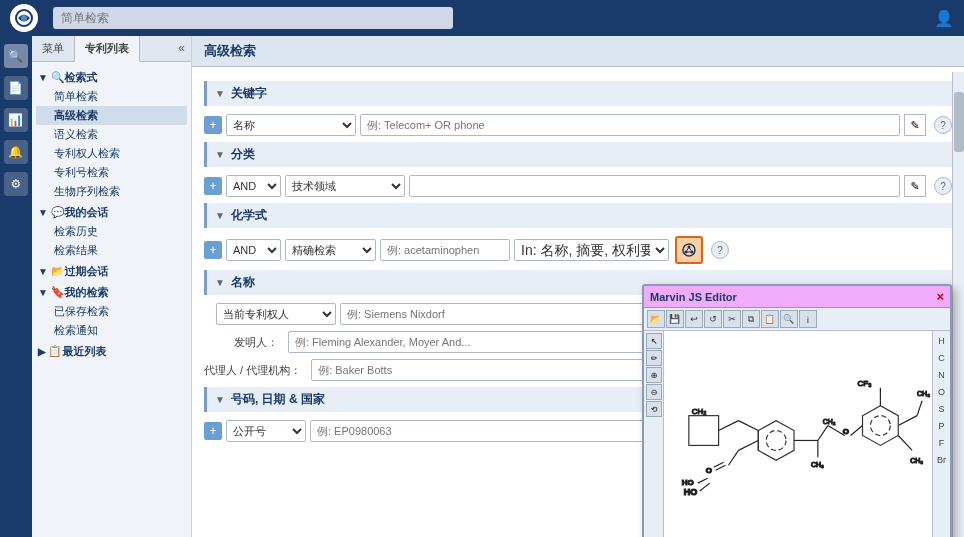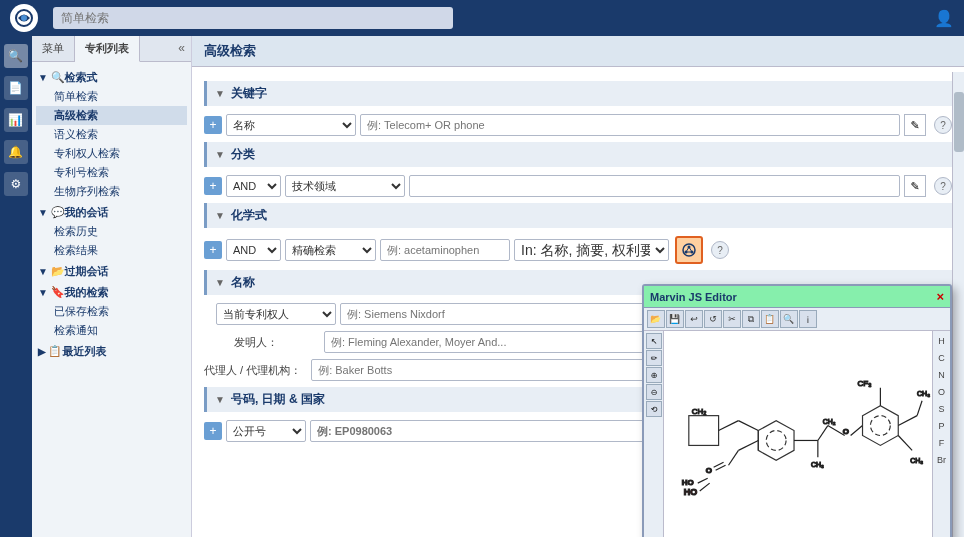--- a/index.html
+++ b/index.html
@@ -66,21 +66,21 @@
     
     .help-btn { width: 18px; height: 18px; background: #e8eef5; border: 1px solid #b0b8c8; border-radius: 50%; color: #666; font-size: 10px; display: flex; align-items: center; justify-content: center; cursor: pointer; margin-left: 4px; }
     
     .in-select { height: 22px; border: 1px solid #b0b8c8; font-size: 10px; background: white; }
     
     .struct-btn { width: 28px; height: 28px; background: #c8d8e8; border: 2px solid #e06020; border-radius: 3px; cursor: pointer; display: flex; align-items: center; justify-content: center; font-size: 14px; }
     .struct-btn.highlighted { background: #ffd0a0; border-color: #e06020; }
     
     
     .marvin-popup { position: absolute; top: 248px; left: 450px; width: 310px; height: 265px; background: #f0f4f8; border: 2px solid #8a9ab8; border-radius: 3px; z-index: 100; box-shadow: 4px 4px 10px rgba(0,0,0,0.3); }
-    .marvin-titlebar { background: #86efac; padding: 3px 6px; display: flex; align-items: center; font-size: 11px; font-weight: bold; color: #1a3a6b; border-bottom: 1px solid #8a9ab8; }
+    .marvin-titlebar { background: #f0abfc; padding: 3px 6px; display: flex; align-items: center; font-size: 11px; font-weight: bold; color: #1a3a6b; border-bottom: 1px solid #8a9ab8; }
     .marvin-title { flex: 1; }
     .marvin-close { cursor: pointer; font-size: 13px; color: #c00; }
     .marvin-toolbar { display: flex; align-items: center; background: #e8eef5; border-bottom: 1px solid #bbc; padding: 2px 3px; gap: 1px; }
     .marvin-tool-btn { width: 18px; height: 18px; background: #d8e0ec; border: 1px solid #9ab; cursor: pointer; display: flex; align-items: center; justify-content: center; font-size: 9px; color: #333; }
     .marvin-body { display: flex; flex: 1; height: calc(100% - 52px); }
     .marvin-left-tools { width: 20px; background: #e8eef5; border-right: 1px solid #bbc; display: flex; flex-direction: column; padding: 2px; gap: 1px; }
     .marvin-left-tool { width: 16px; height: 16px; background: #d8e0ec; border: 1px solid #9ab; cursor: pointer; display: flex; align-items: center; justify-content: center; font-size: 8px; }
     .marvin-canvas { flex: 1; background: white; position: relative; overflow: hidden; }
     .marvin-right-tools { width: 18px; background: #e8eef5; border-left: 1px solid #bbc; display: flex; flex-direction: column; padding: 2px; gap: 1px; }
     .marvin-right-label { font-size: 9px; color: #444; text-align: center; cursor: pointer; line-height: 16px; height: 16px; }
@@ -250,39 +250,39 @@
         <div class="form-row">
           <div style="width:8px;"></div>
           <select class="form-select" style="width:120px;">
             <option>当前专利权人</option><option>原始专利权人</option><option>所有专利权人</option>
           </select>
           <input class="form-input" type="text" style="flex: 1 1 0%; color: rgb(170, 170, 170);" placeholder="例: Siemens Nixdorf">
           <div class="help-btn">?</div>
         </div>
         <div class="form-row">
           <div class="form-label">发明人：</div>
-          <input class="form-input" type="text" style="flex: 1 1 0%; color: rgb(170, 170, 170); margin-left: 36px;" placeholder="例: Fleming Alexander, Moyer And...">
+          <input class="form-input" type="text" style="flex: 1 1 0%; color: rgb(170, 170, 170);" placeholder="例: Fleming Alexander, Moyer And...">
           <div class="help-btn">?</div>
         </div>
         <div class="form-row">
           <div class="form-label">代理人 / 代理机构：</div>
           <input class="form-input" type="text" style="flex: 1 1 0%; color: rgb(170, 170, 170);" placeholder="例: Baker Botts">
           <div class="help-btn">?</div>
         </div>
 
         <div class="section-header">
           <span class="collapse-btn">▼</span>
           <span class="section-title">号码, 日期 &amp; 国家</span>
         </div>
         <div class="form-row">
           <button class="plus-btn">+</button>
           <select class="form-select" style="width:80px;">
             <option>公开号</option><option>申请号</option><option>优先权号</option>
           </select>
-          <input class="form-input" type="text" style="flex: 1 1 0%; color: rgb(170, 170, 170); font-weight: bold;" placeholder="例: EP0980063">
+          <input class="form-input" type="text" style="flex: 1 1 0%; color: rgb(170, 170, 170);" placeholder="例: EP0980063">
         </div>
 
       </div>
 
       <div class="marvin-popup" id="marvin-popup">
         <div class="marvin-titlebar">
           <span class="marvin-title">Marvin JS Editor</span>
           <span class="marvin-close">×</span>
         </div>
         <div class="marvin-toolbar">

